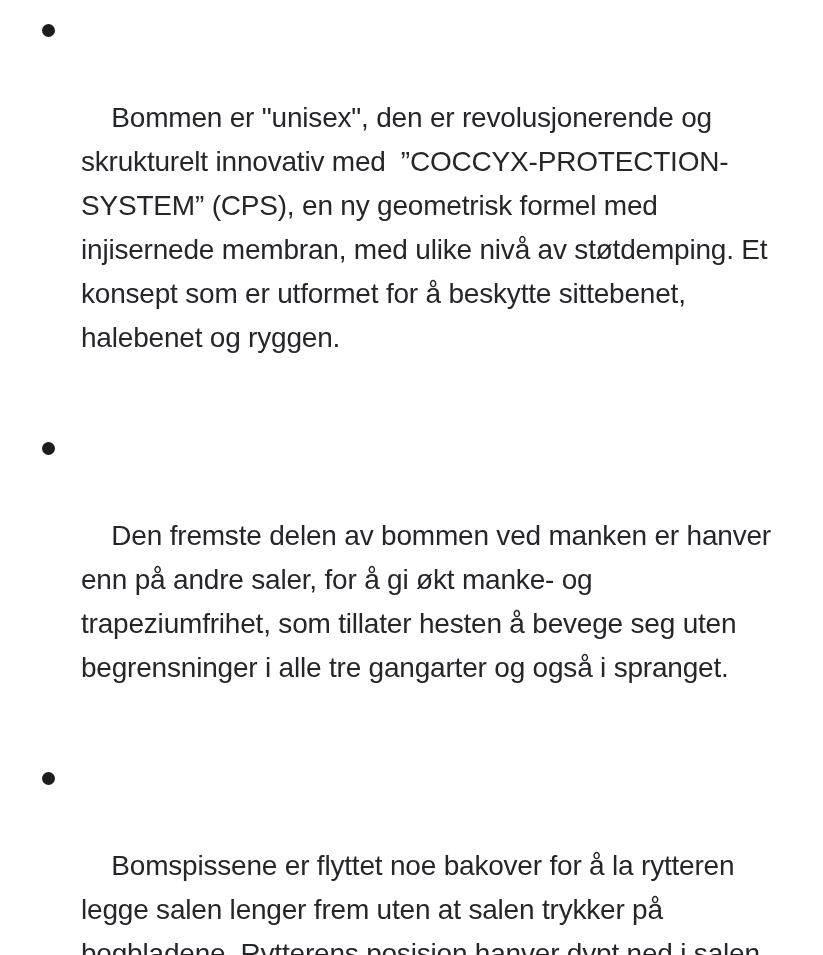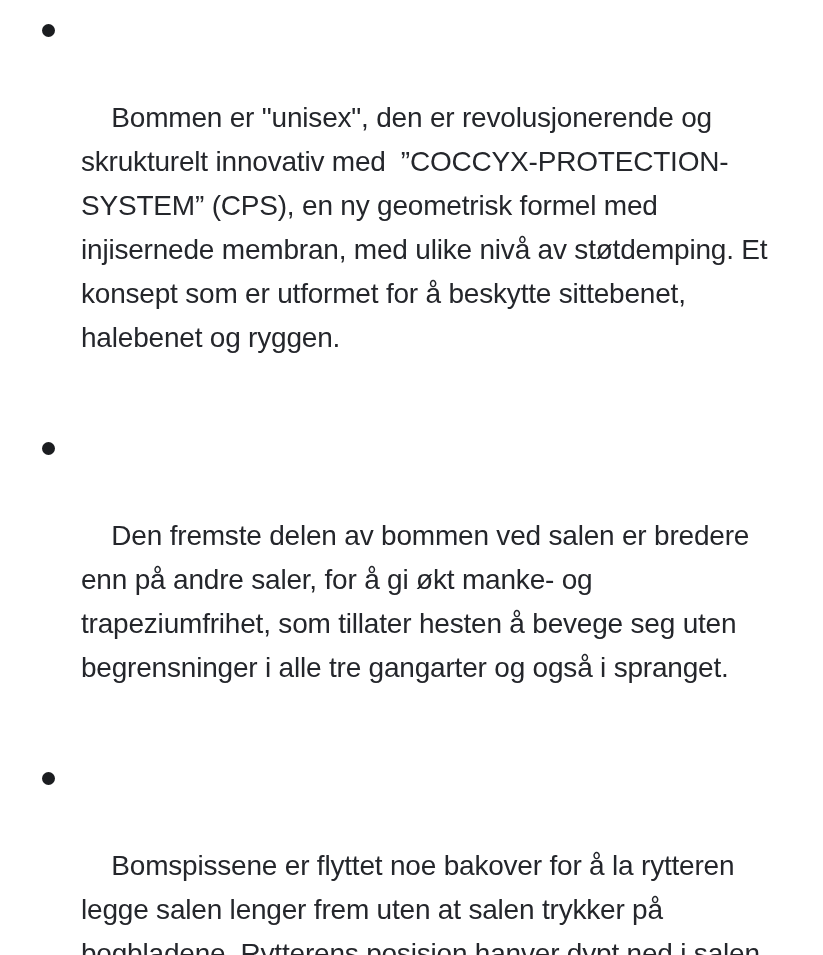--- a/index.html
+++ b/index.html
@@ -46,20 +46,20 @@
 </head>
 <body style="background: rgb(255, 255, 255); color: rgb(36, 38, 43);">
 
 <ul class="feature-list">
   <li>
     <span class="bullet"></span>
     <span class="item-text">Bommen er "unisex", den er revolusjonerende og skrukturelt innovativ med  ”COCCYX-PROTECTION-SYSTEM” (CPS), en ny geometrisk formel med injisernede membran, med ulike nivå av støtdemping. Et konsept som er utformet for å beskytte sittebenet, halebenet og ryggen.</span>
   </li>
   <li>
     <span class="bullet"></span>
-    <span class="item-text">Den fremste delen av bommen ved salen er bredere enn på andre saler, for å gi økt manke- og trapeziumfrihet, som tillater hesten å bevege seg uten begrensninger i alle tre gangarter og også i spranget.</span>
+    <span class="item-text">Den fremste delen av bommen ved manken er hanver enn på andre saler, for å gi økt manke- og trapeziumfrihet, som tillater hesten å bevege seg uten begrensninger i alle tre gangarter og også i spranget.</span>
   </li>
   <li>
     <span class="bullet"></span>
     <span class="item-text">Bomspissene er flyttet noe bakover for å la rytteren legge salen lenger frem uten at salen trykker på bogbladene. Rytterens posisjon hanver dypt ned i salen for å gi en følelse av å være nære hesten, uten å blokkere dens bevegelser.</span>
   </li>
 
 </ul>
 
 </body></html>

